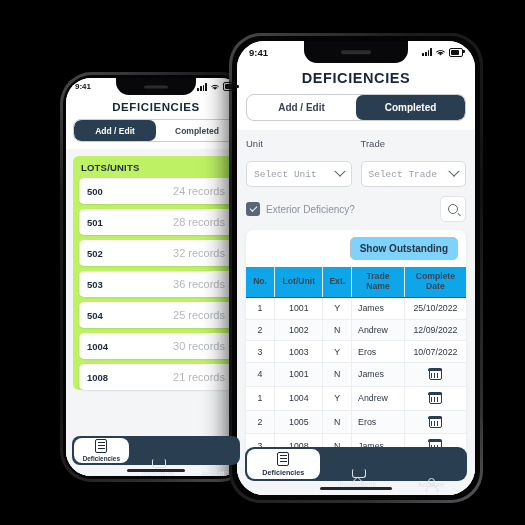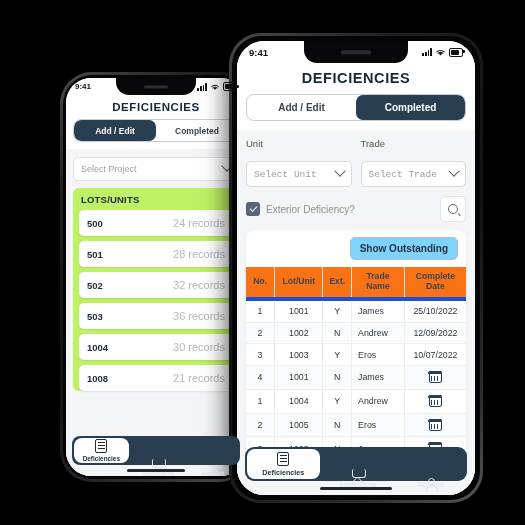--- a/index.html
+++ b/index.html
@@ -90,22 +90,22 @@
     background:#60666f;transform:rotate(45deg);border-radius:1px;}
 
   
   .card{margin:8px 9px 0;background:#fff;border-radius:7px;overflow:hidden;
     box-shadow:0 1px 3px rgba(30,38,50,.08);}
   .card-top{display:flex;justify-content:flex-end;padding:7px 8px 7px;}
   .outbtn{border:1px solid #b9bdc4;border-radius:5px;background:#7dd3fc;
     padding:5px 9px;font-size:10px;font-weight:700;color:#2b3342;}
 
   table.tbl{width:100%;border-collapse:collapse;}
-  table.tbl th{background:#f97316;color:#3c4452;font-size:8.6px;font-weight:600;
-    padding:5px 2px;border-right:1px solid #e4e6ea;border-bottom:4px solid #1d4ed8;line-height:1.15;}
+  table.tbl th{background:#0ea5e9;color:#3c4452;font-size:8.6px;font-weight:600;
+    padding:5px 2px;border-right:1px solid #e4e6ea;border-bottom:1px solid #1d4ed8;line-height:1.15;}
   table.tbl th:last-child{border-right:none;margin-top:8px;}
   table.tbl td{font-size:8.8px;color:#2f3642;text-align:center;padding:5.4px 2px;
     border-right:1px solid #eceef1;border-bottom:1px solid #eceef1;white-space:nowrap;}
   table.tbl td:last-child{border-right:none;}
   table.tbl tbody tr:nth-child(even){background:#fafbfc;}
   .cal{display:inline-block;width:11px;height:10px;border:1.5px solid #2a3e52;border-radius:2px;
     position:relative;background:#fff;vertical-align:middle;}
   .cal::before{content:"";position:absolute;left:-1.5px;right:-1.5px;top:-1.5px;height:3px;
     background:#2a3e52;border-radius:2px 2px 0 0;}
   .cal::after{content:"";position:absolute;left:1px;right:1px;top:4px;bottom:1px;
@@ -186,43 +186,43 @@
         </div>
 
         <div class="app-title">DEFICIENCIES</div>
 
         <div class="seg">
           <div class="opt active">Add / Edit</div>
           <div class="opt">Completed</div>
         </div>
 
         <div class="body-area">
-          <div class="projsel">
-            <span>Select Project</span>
-            <i class="chev"></i>
-          </div>
 
           <div class="lots-card">
             <div class="lots-title">LOTS/UNITS</div>
 
             <div class="lot-row">
               <span class="lot-no">500</span>
               <span class="lot-rec">24 records</span>
             </div>
             <div class="lot-row">
               <span class="lot-no">501</span>
               <span class="lot-rec">28 records</span>
             </div>
             <div class="lot-row">
               <span class="lot-no">502</span>
               <span class="lot-rec">32 records</span>
             </div>
             <div class="lot-row">
               <span class="lot-no">503</span>
               <span class="lot-rec">36 records</span>
+            </div>
+            <div class="lot-row">
+              <span class="lot-no">504</span>
+              <span class="lot-rec">25 records</span>
             </div>
             <div class="lot-row">
               <span class="lot-no">1004</span>
               <span class="lot-rec">30 records</span>
             </div>
             <div class="lot-row">
               <span class="lot-no">1008</span>
               <span class="lot-rec">21 records</span>
             </div>
           </div>

